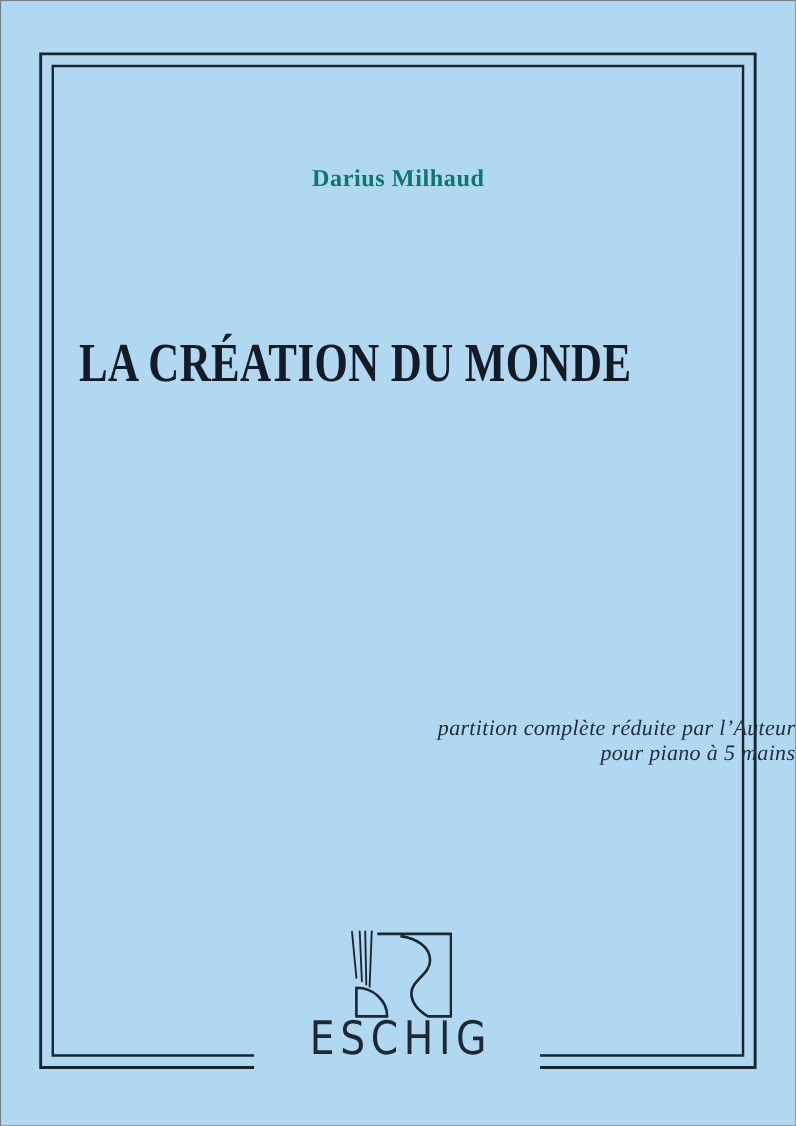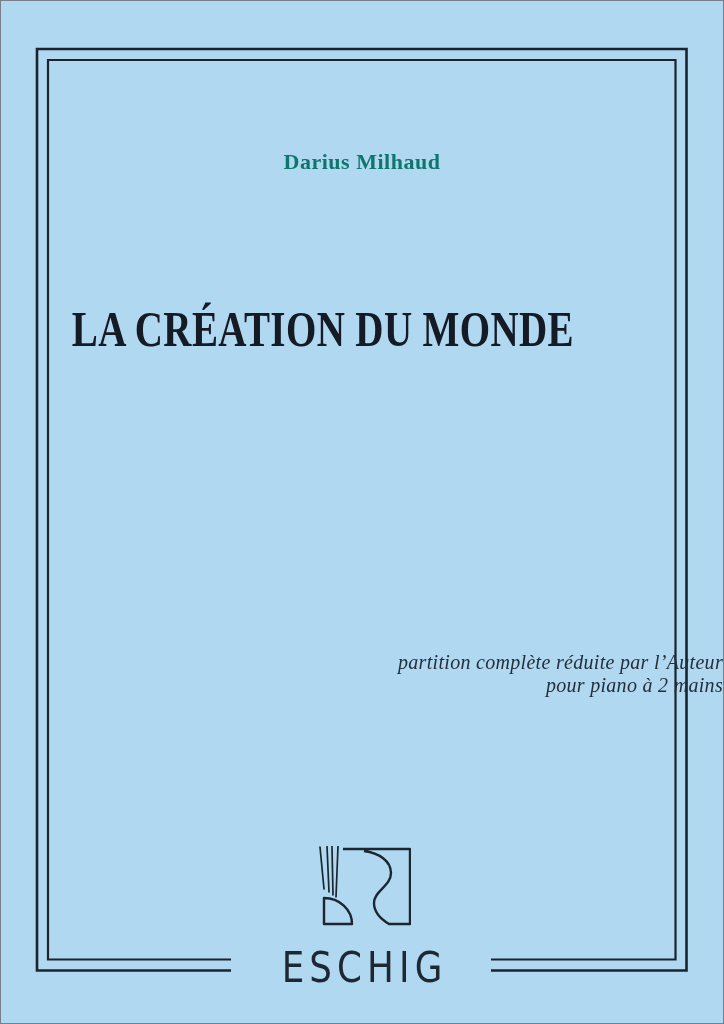--- a/index.html
+++ b/index.html
@@ -57,21 +57,21 @@
     margin-top: 28px;
   }
   .logo {
     position: absolute;
     left: 318px; top: 845px;
     width: 92px; height: 80px;
     display: block;
   }
   .publisher {
     position: absolute;
-    top: 944px; left: 0; right: 0;
+    top: 920px; left: 0; right: 0;
     text-align: center;
     white-space: nowrap;
   }
   .publisher-inner {
     display: inline-block;
     font-family: "DejaVu Sans", sans-serif;
     font-size: 42px;
     line-height: 46px;
     letter-spacing: 6px;
     color: #1e2833;
@@ -91,21 +91,21 @@
   </svg>
 
   <div class="composer">Darius Milhaud</div>
 
   <div class="title">
     <span class="title-inner">LA CRÉATION DU MONDE</span>
   </div>
 
   <div class="subtitle">
     <div>partition complète réduite par l’Auteur</div>
-    <div>pour piano à 2 mains</div>
+    <div>pour piano à 5 mains</div>
   </div>
 
   <svg class="logo" viewBox="0 0 92 80" xmlns="http://www.w3.org/2000/svg" aria-hidden="true">
     <g fill="none" stroke="#1c2630" stroke-width="1.7" stroke-linecap="round">
       <line x1="1" y1="1" x2="5" y2="43"></line>
       <line x1="8" y1="0.5" x2="10" y2="46"></line>
       <line x1="13" y1="0.5" x2="14" y2="49"></line>
       <line x1="19" y1="0" x2="17" y2="51"></line>
     </g>
     <path d="M 5 52 A 28 26 0 0 1 33 78 L 5 78 Z" fill="none" stroke="#1c2630" stroke-width="2.4" stroke-linejoin="round"></path>

